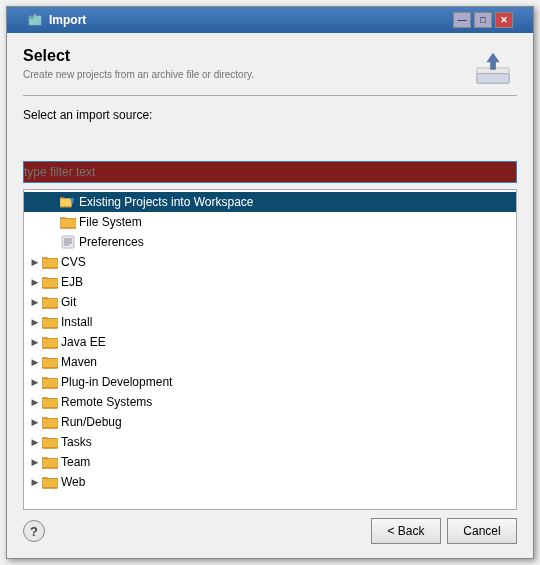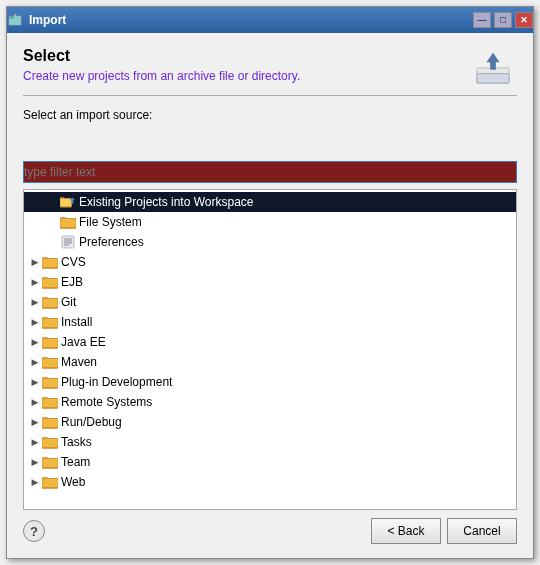--- a/index.html
+++ b/index.html
@@ -21,21 +21,21 @@
       background: #f0f0f0;
       border: 1px solid #888;
       box-shadow: 2px 2px 6px rgba(0,0,0,0.4);
       display: flex;
       flex-direction: column;
     }
 
     .title-bar {
       background: linear-gradient(to bottom, #4a7fbf, #2a5fa0);
       color: white;
-      padding: 4px 0;
+      padding: 4px 20px;
       display: flex;
       align-items: center;
       justify-content: space-between;
       height: 26px;
       flex-shrink: 0;
     }
 
     .title-bar-left {
       display: flex;
       align-items: center;
@@ -95,22 +95,22 @@
       margin-bottom: 8px;
     }
 
     .header-text h2 {
       font-size: 16px;
       font-weight: bold;
       margin-bottom: 4px;
     }
 
     .header-text p {
-      font-size: 12px;
-      color: #6d28d9;
+      font-size: 10px;
+      color: #737373;
     }
 
     .header-icon {
       width: 48px;
       height: 40px;
       display: flex;
       align-items: center;
       justify-content: center;
     }
 
@@ -162,21 +162,21 @@
     .tree-item {
       display: flex;
       align-items: center;
       padding: 1px 0;
       cursor: pointer;
       user-select: none;
       height: 20px;
     }
 
     .tree-item.highlighted {
-      background: #0f172a;
+      background: #0c4a6e;
       color: white;
     }
 
     .indent {
       display: inline-block;
     }
 
     .expand-arrow {
       width: 14px;
       height: 14px;

